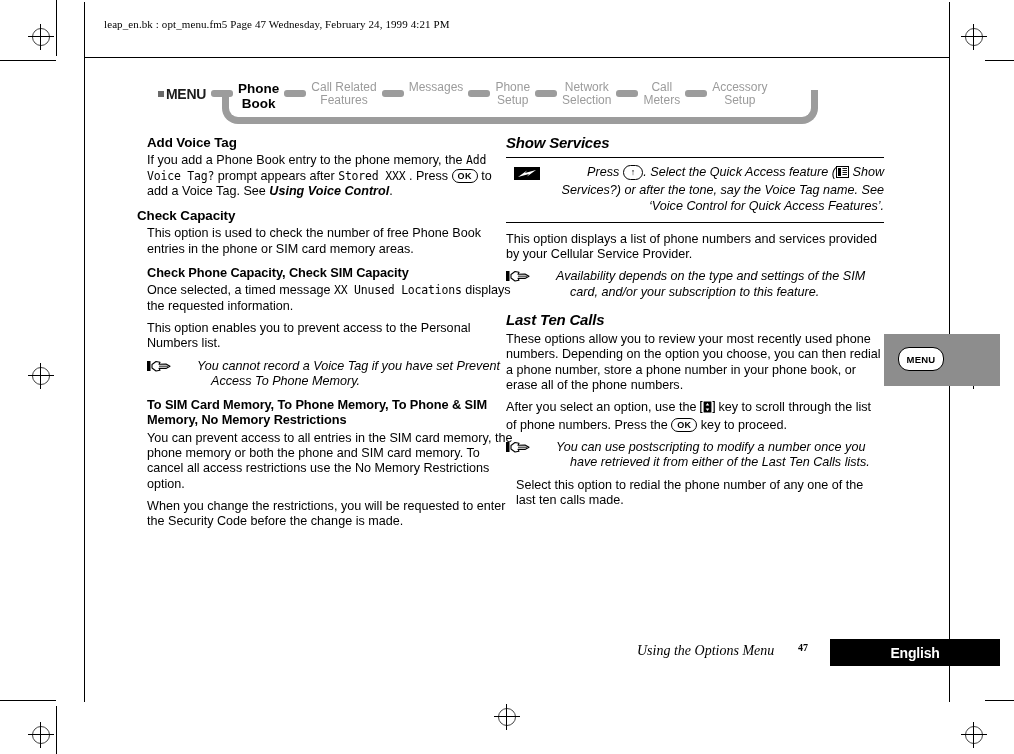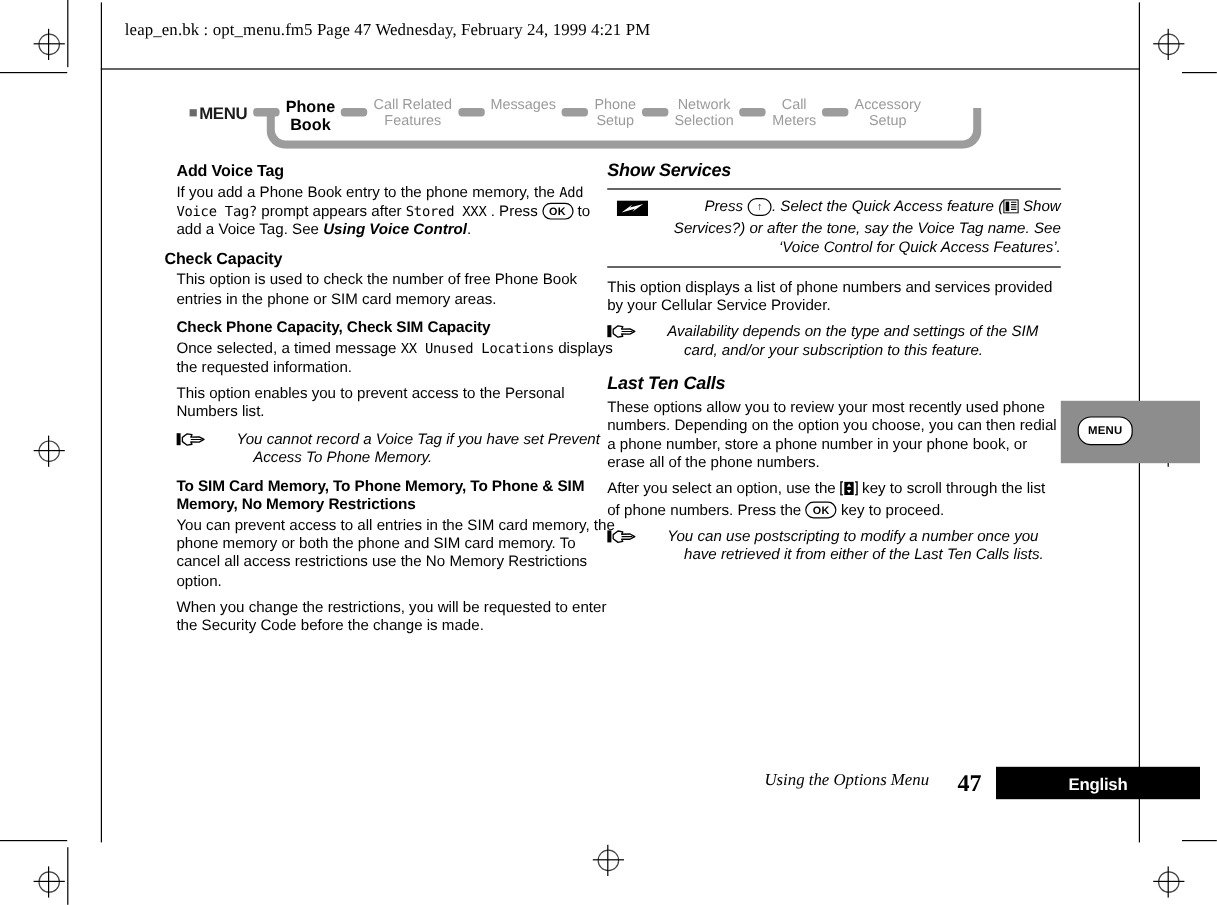--- a/index.html
+++ b/index.html
@@ -65,21 +65,21 @@
     left: 949px; top: 2px;
     width: 1px; height: 700px;
     background: #000;
   }
 
   
   .doc-header {
     position: absolute;
     left: 104px; top: 18px;
     font-family: "Liberation Serif", serif;
-    font-size: 14px;
+    font-size: 11px;
     letter-spacing: 0.1px;
     white-space: nowrap;
   }
 
   
   .nav-wrap {
     position: absolute;
     left: 158px; top: 76px;
     width: 670px; height: 48px;
   }
@@ -253,21 +253,21 @@
   .footer-text {
     position: absolute;
     left: 637px; top: 643px;
     font-family: "Liberation Serif", serif;
     font-style: italic;
     font-size: 14px;
   }
   .footer-page {
     position: absolute;
     left: 798px; top: 642px;
-    font-size: 20px;
+    font-size: 10px;
     font-weight: bold;
     font-family: "Liberation Serif", serif;
   }
   .lang-tab {
     position: absolute;
     left: 830px; top: 639px;
     width: 170px; height: 27px;
     background: #000;
     color: #fff;
     font-size: 14px;
@@ -466,20 +466,21 @@
         <path d="M5 4.5 L9 1.5 L13 2.2 L12 4.2 L19 4.0 L23 6.2 L19 8.4 L12 8.2 L13 10.2 L9 11 L5 8 Z" fill="none" stroke="#000" stroke-width="1.1" stroke-linejoin="round"></path>
         <path d="M12 6.2 L21 6.2" stroke="#000" stroke-width="0.9"></path>
       </svg>
     </div>
     <div class="note-text">
       <span>You can use postscripting to modify a number once you</span>
       <span class="l2">have retrieved it from either of the Last Ten Calls lists.</span>
     </div>
   </div>
 
+  <p class="body">Select this option to redial the phone number of any one of the last ten calls made.</p>
 </div>
 
 <div class="margin-tab">
   <div class="menukey">MENU</div>
 </div>
 
 <div class="footer-text">Using the Options Menu</div>
 <div class="footer-page">47</div>
 <div class="lang-tab">English</div>
 

